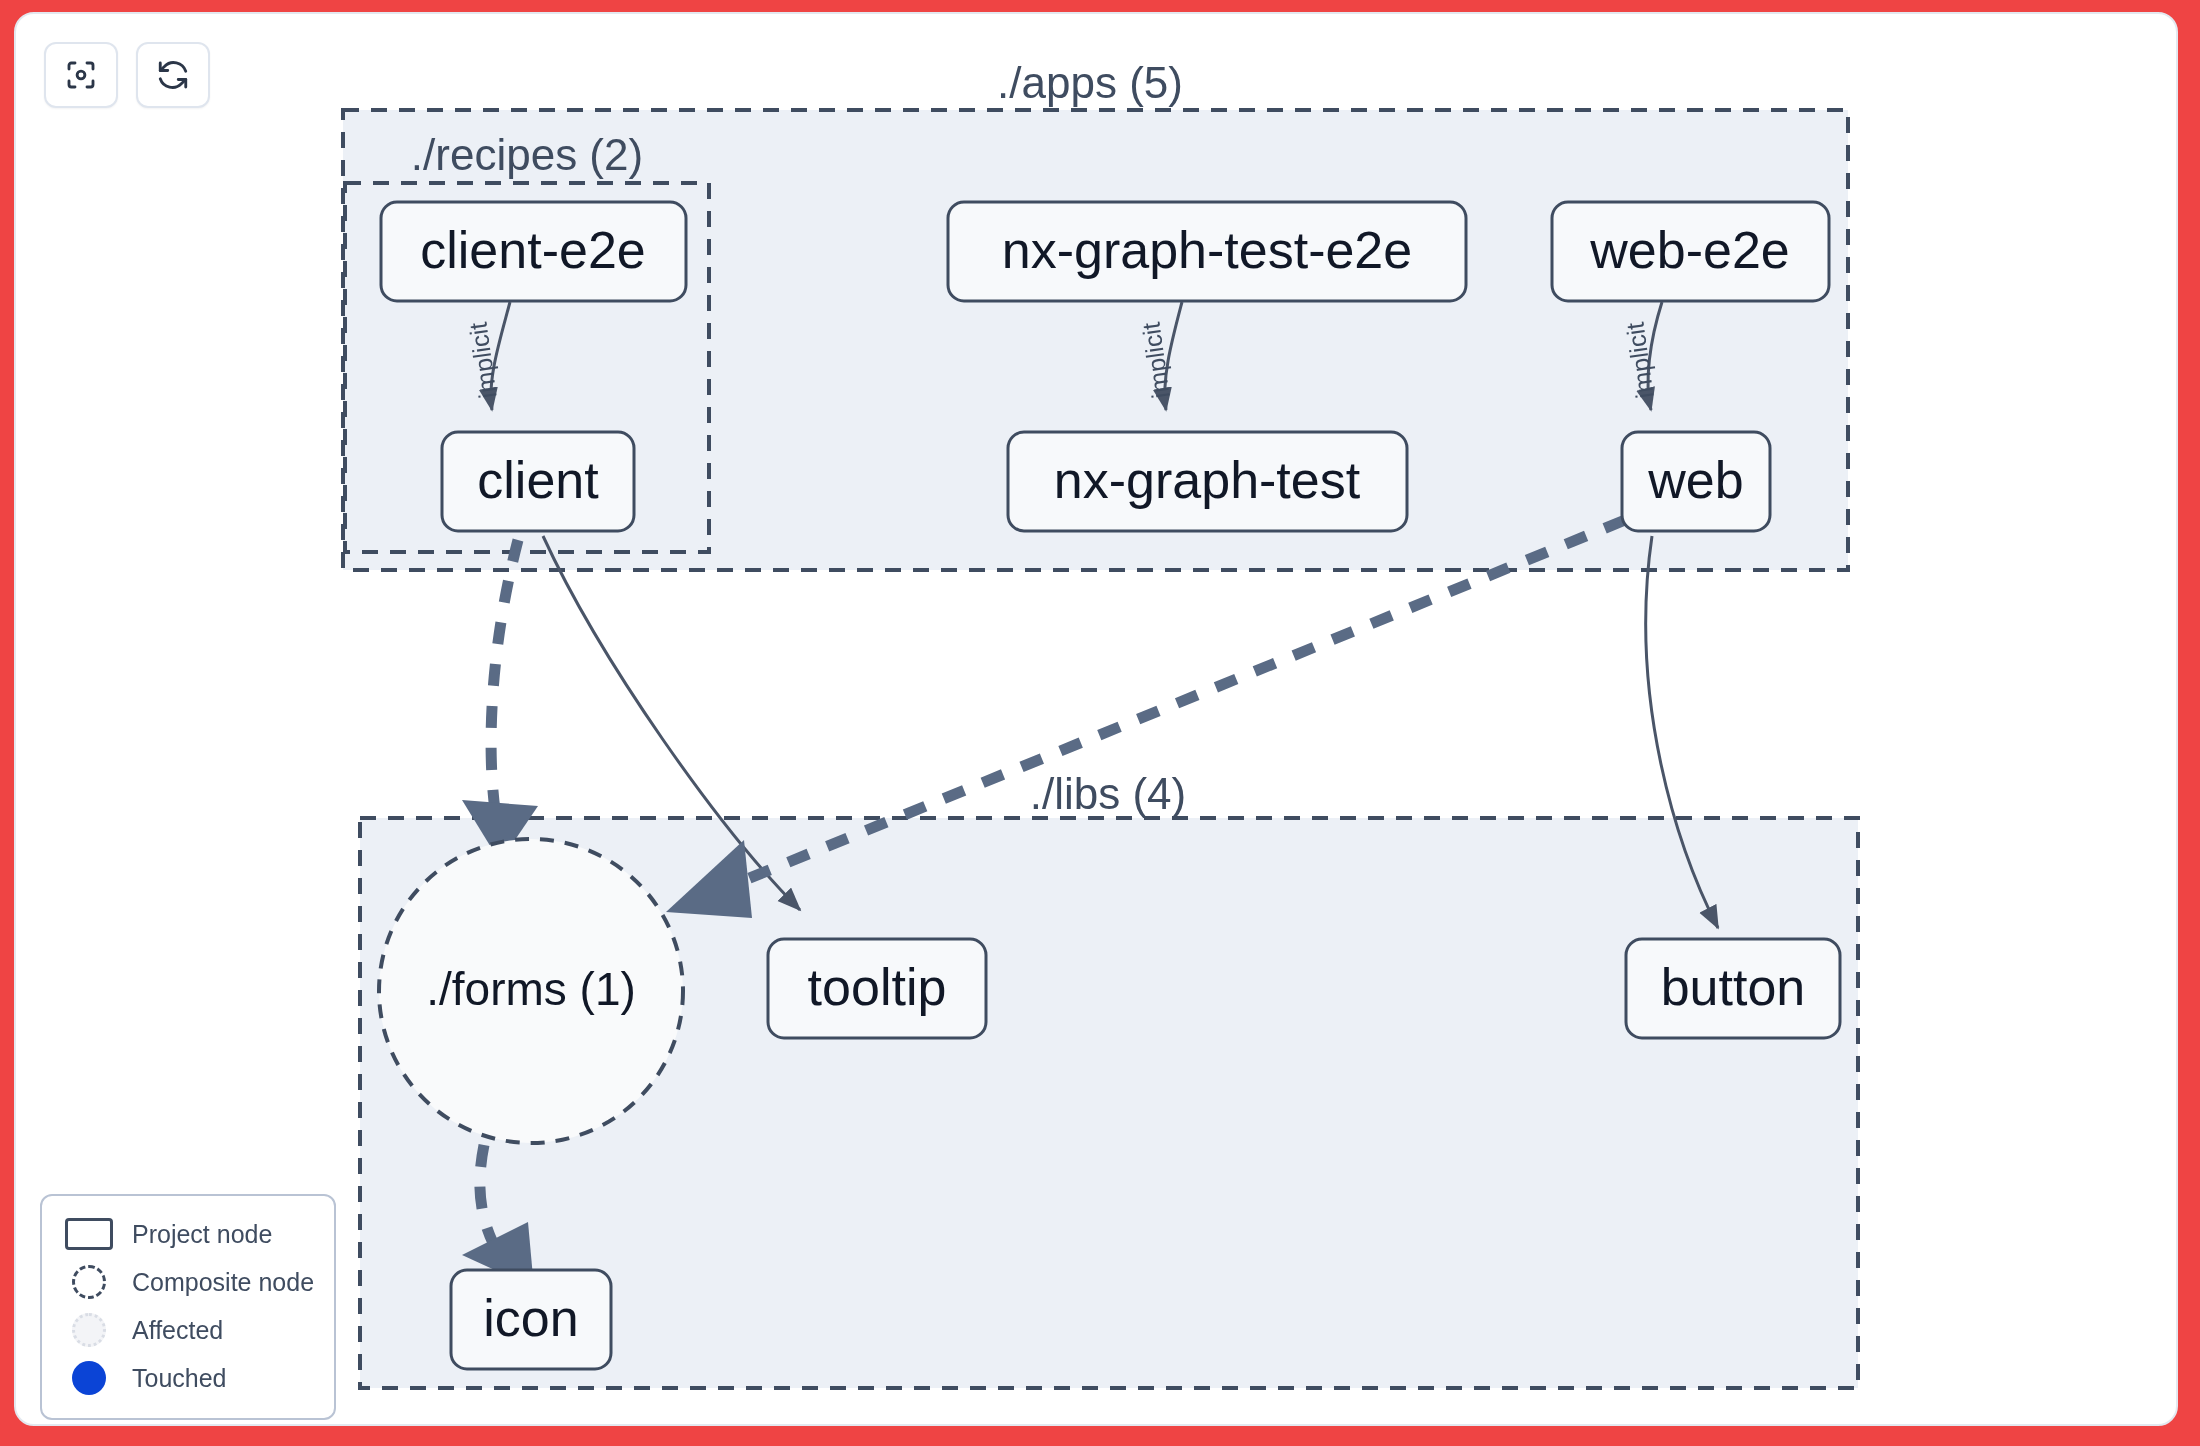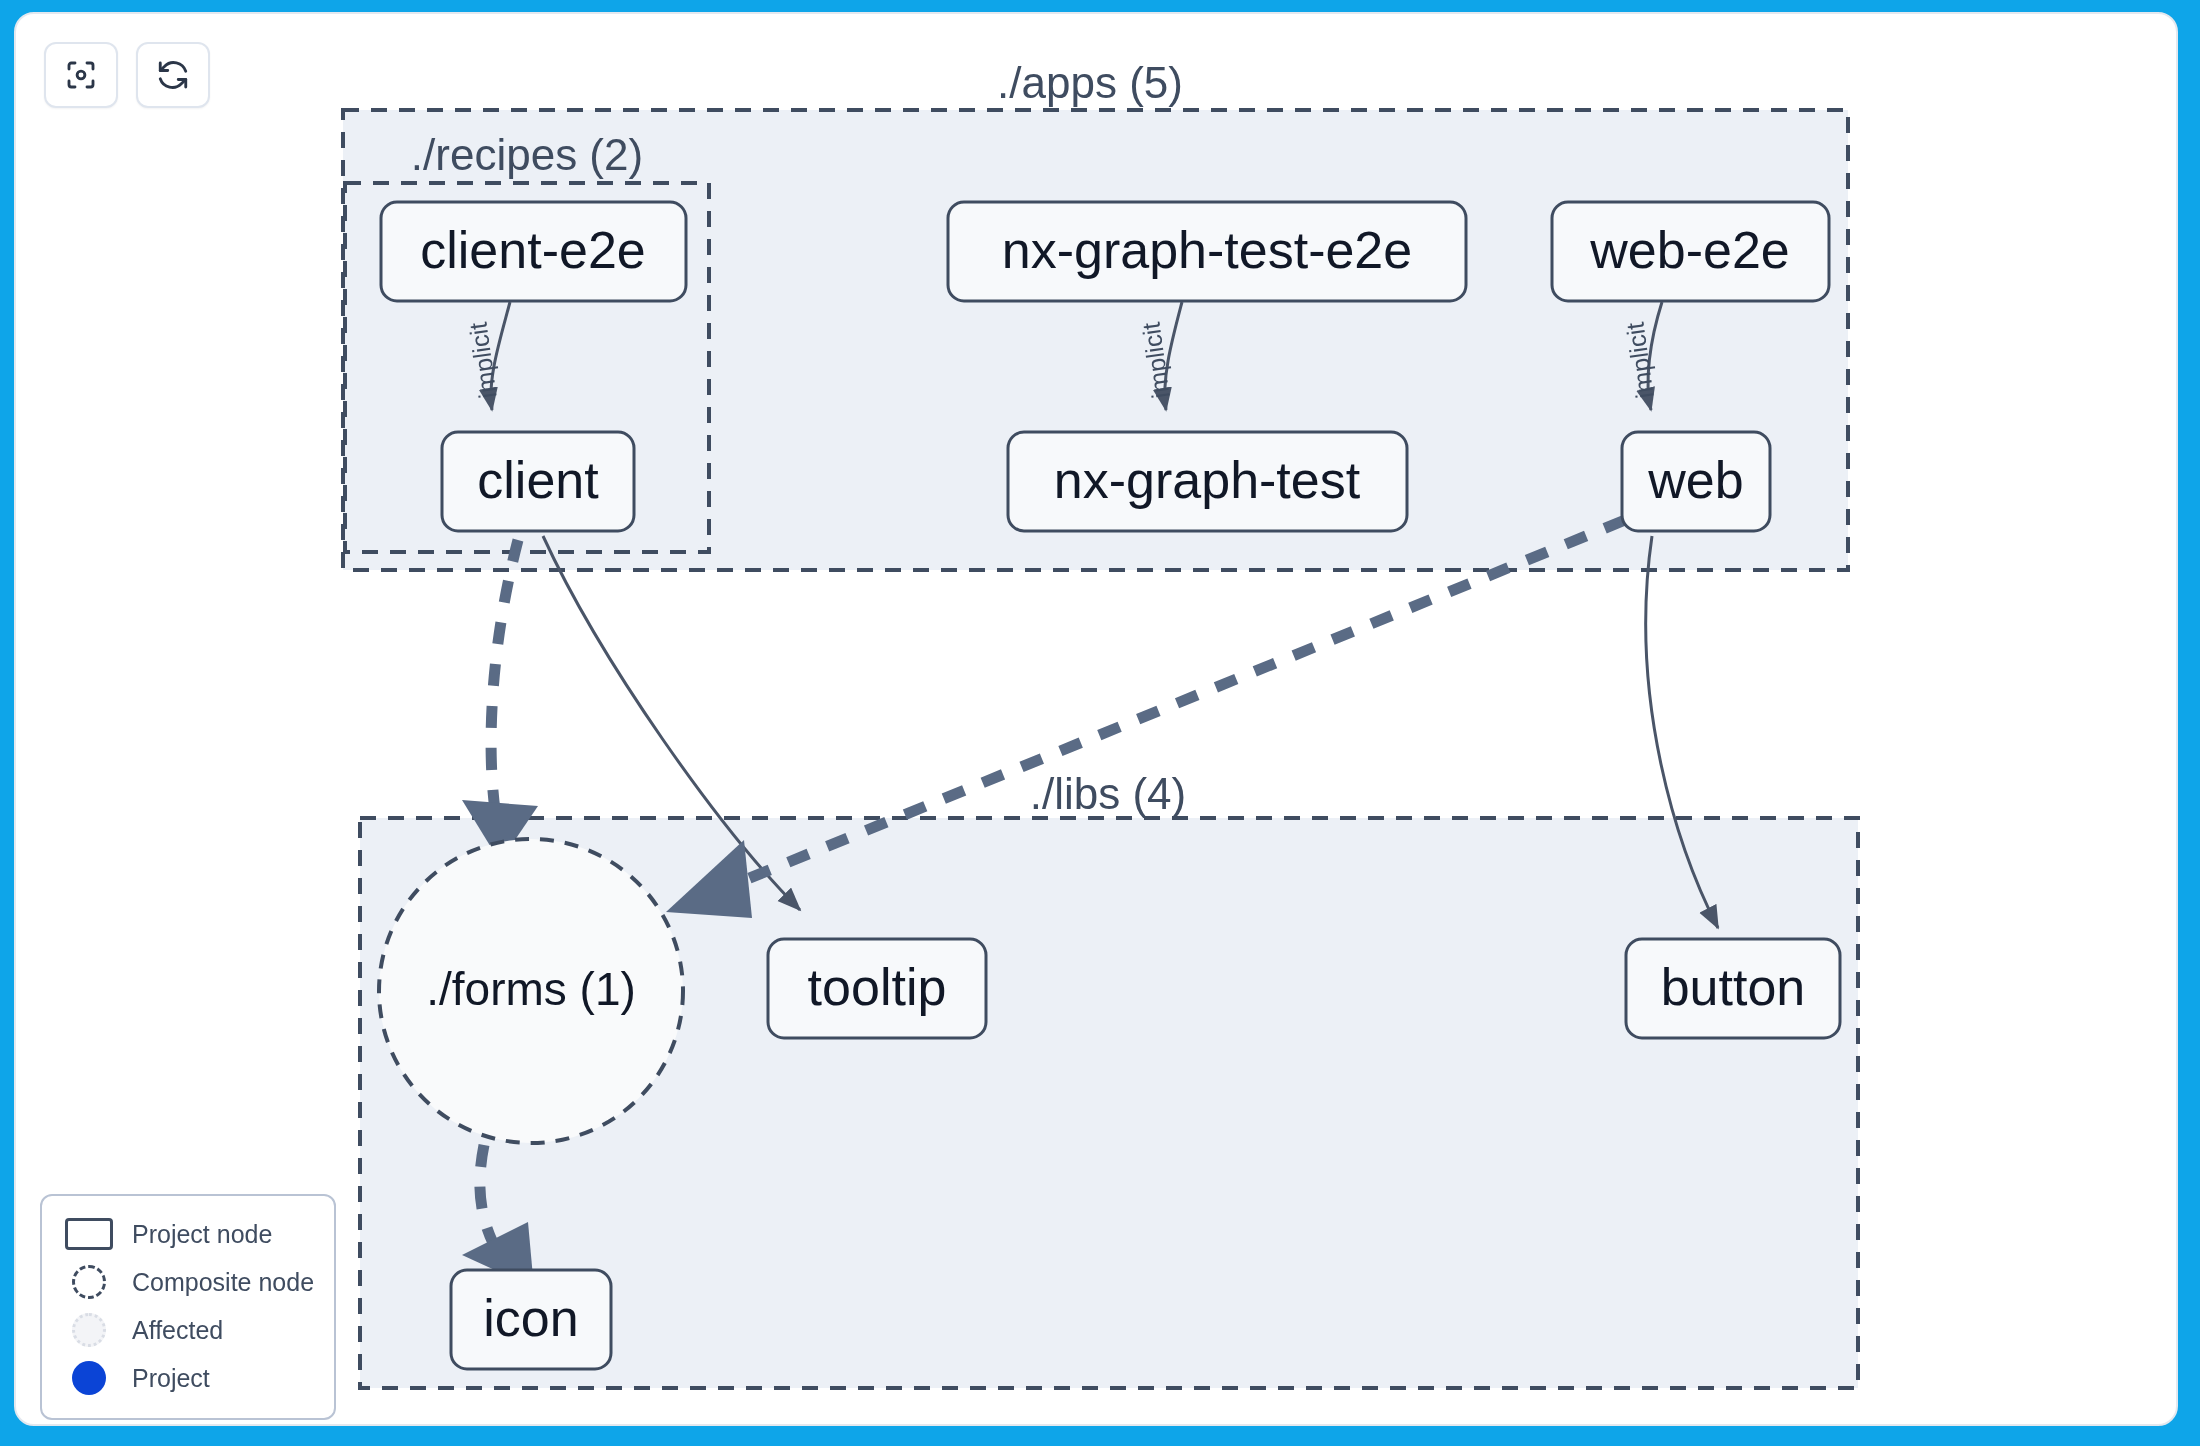--- a/index.html
+++ b/index.html
@@ -9,21 +9,21 @@
     width: 2200px;
     height: 1446px;
     overflow: hidden;
     font-family: "Liberation Sans", sans-serif;
   }
 
   #app {
     position: relative;
     width: 2200px;
     height: 1446px;
-    background: #0ea5e9;
+    background: #ef4444;
   }
 
   
   .canvas-frame {
     position: absolute;
     left: 14px;
     top: 12px;
     width: 2164px;
     height: 1414px;
     border: 2px solid #e3e8ef;
@@ -350,18 +350,18 @@
       <span class="legend-swatch">
         <span class="sw-affected"></span>
       </span>
       <span class="legend-text">Affected</span>
     </div>
 
     <div class="legend-row">
       <span class="legend-swatch">
         <span class="sw-touched"></span>
       </span>
-      <span class="legend-text">Project</span>
+      <span class="legend-text">Touched</span>
     </div>
 
   </div>
 
 </div>
 
 </body></html>

